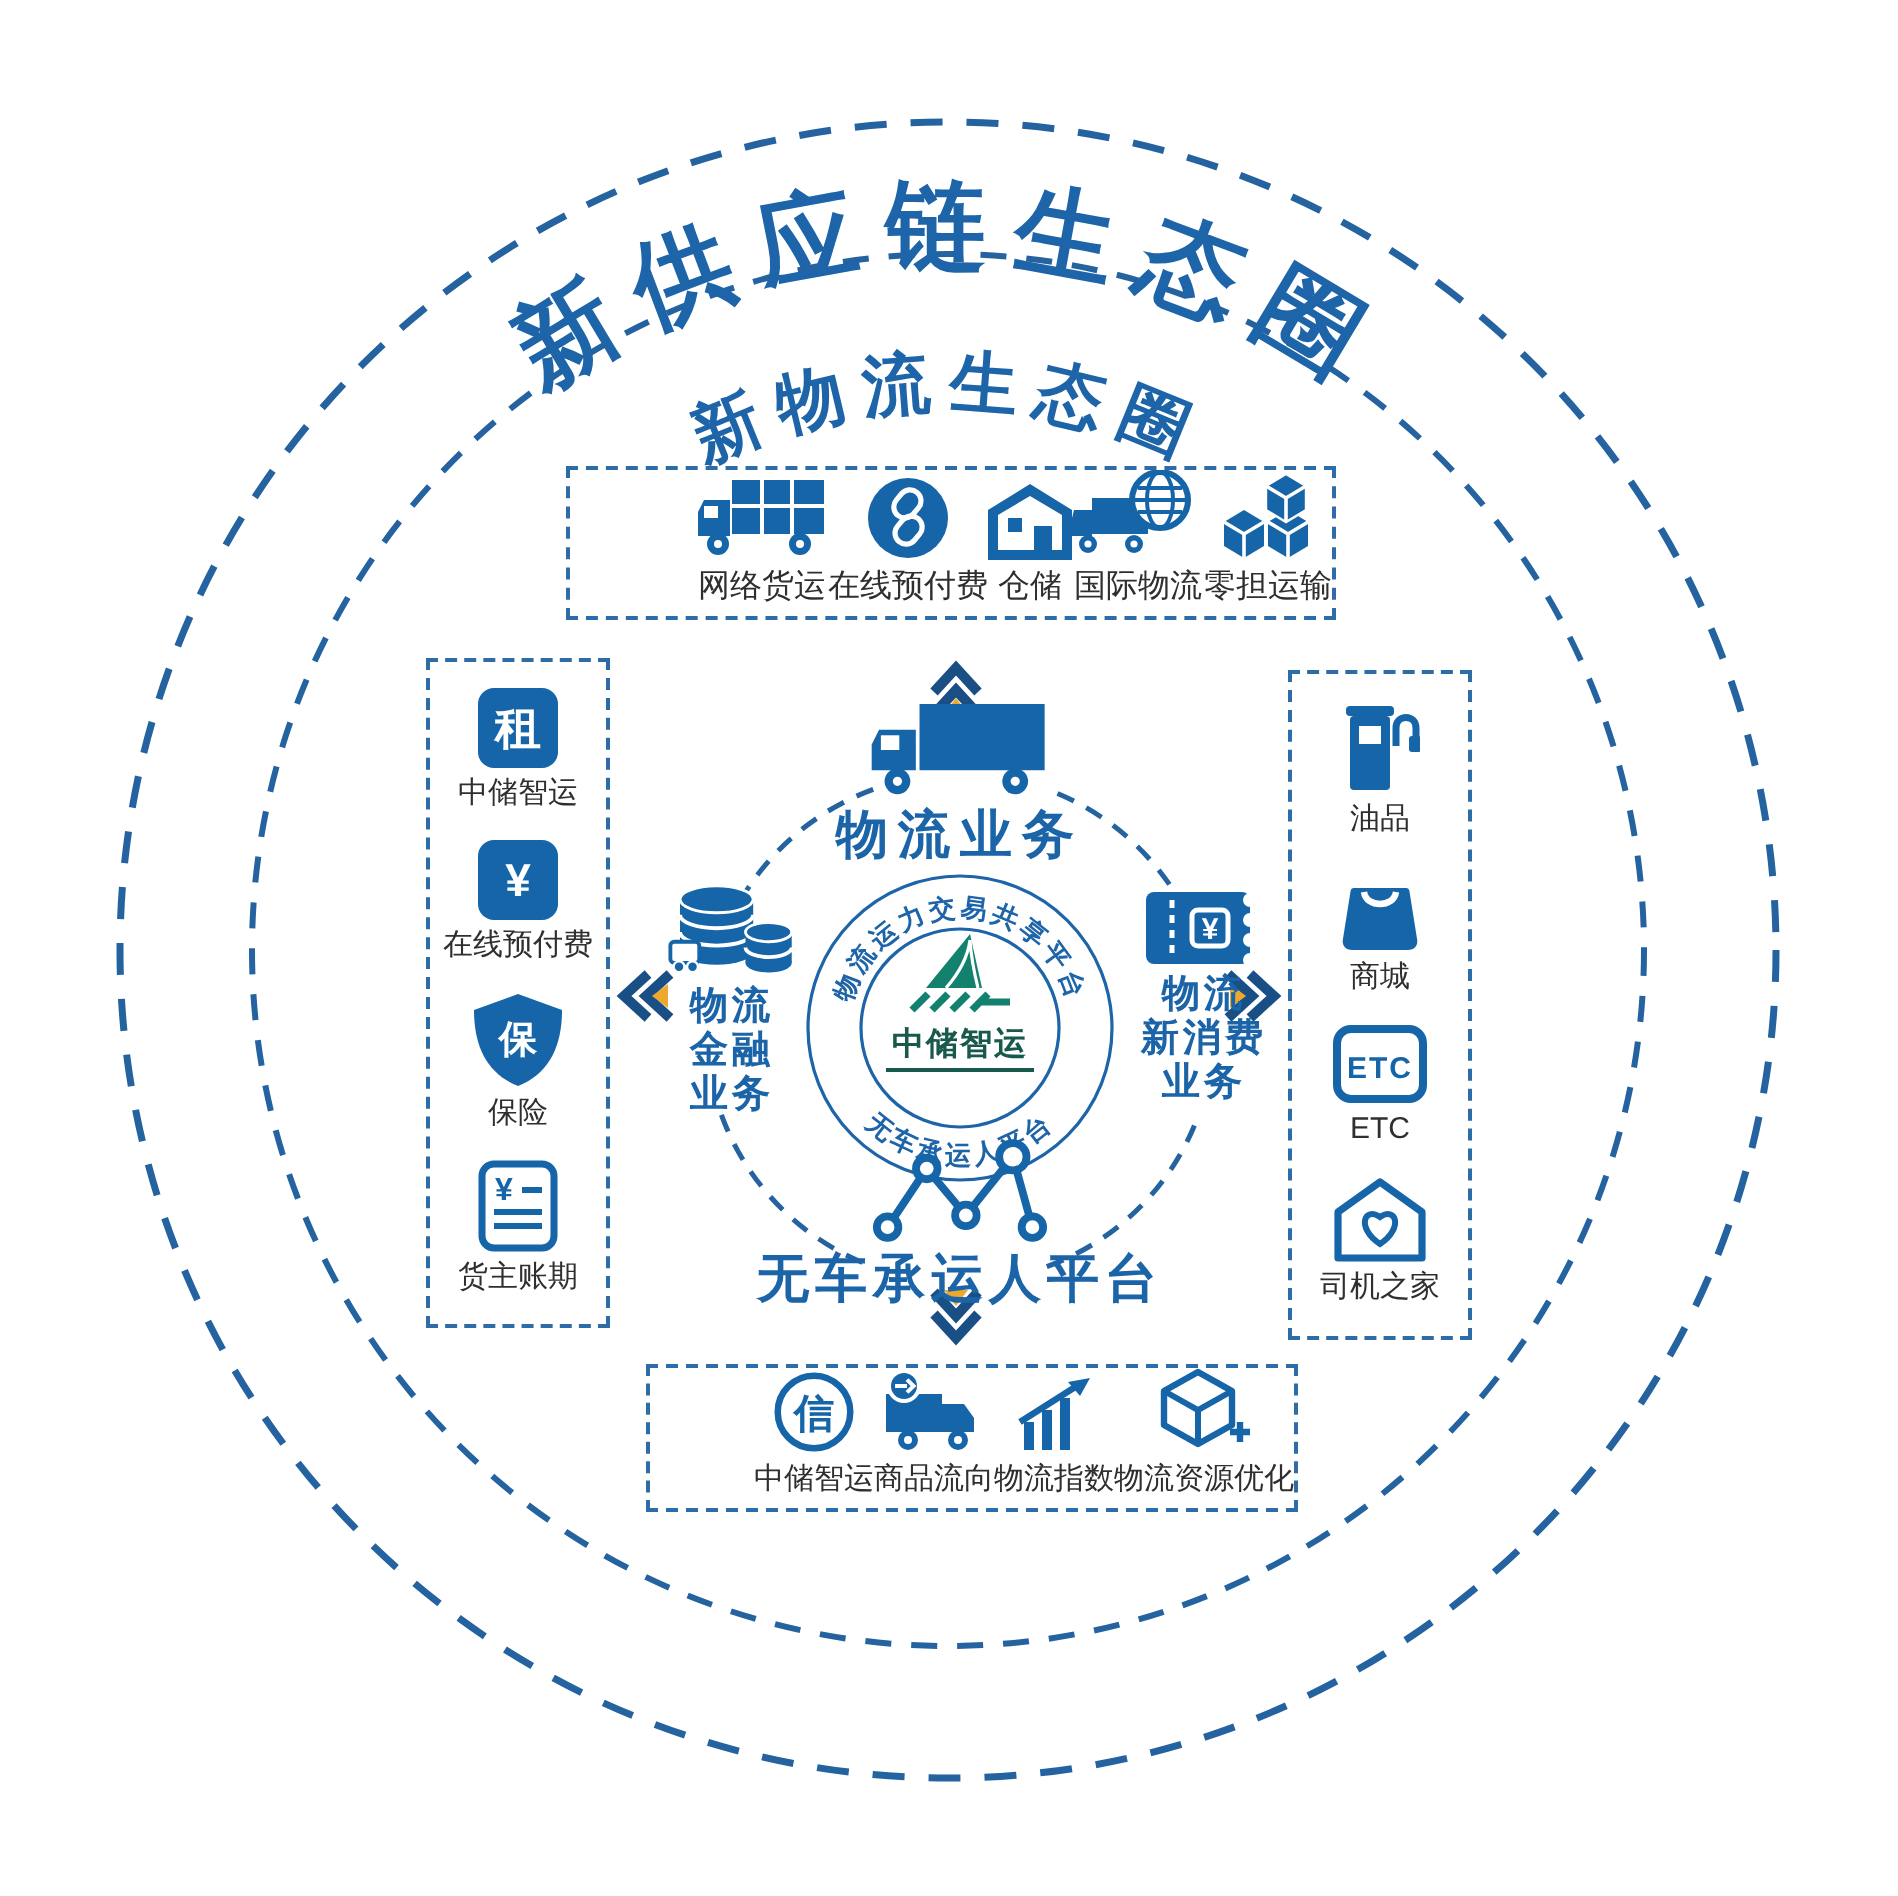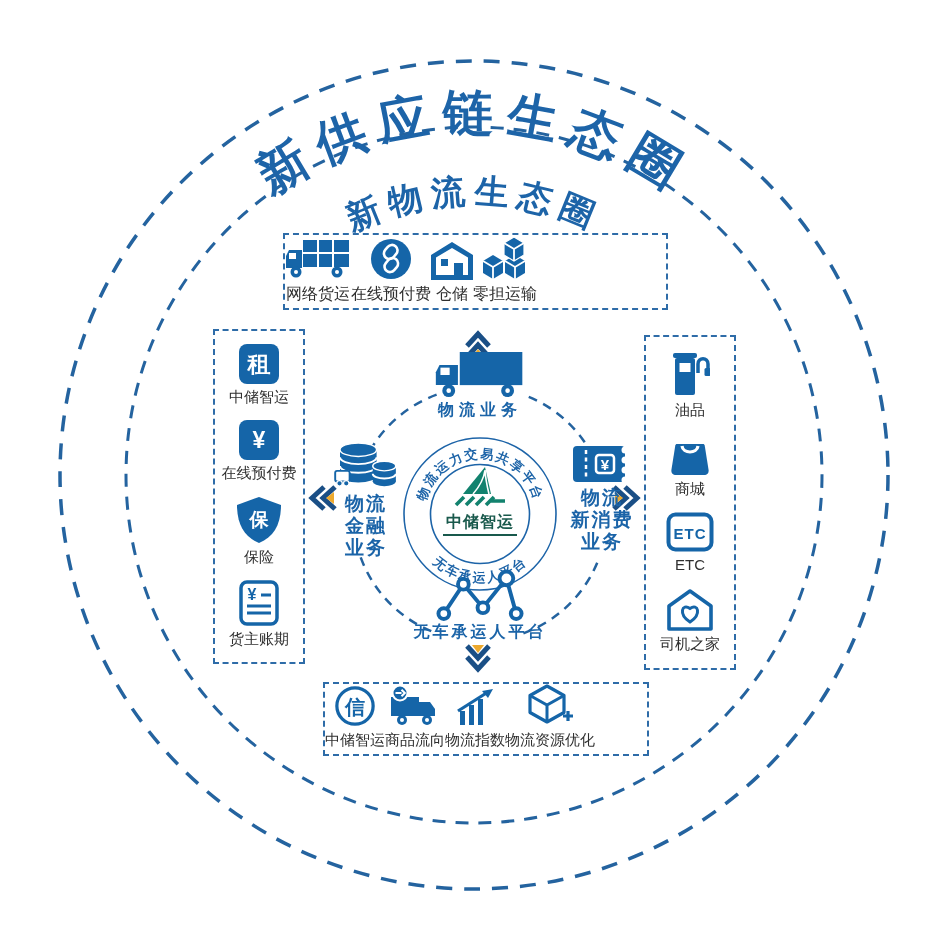--- a/index.html
+++ b/index.html
@@ -1,30 +1,30 @@
 <!DOCTYPE html>
 <html><head>
 <meta charset="utf-8">
 <style>
   html,body{margin:0;padding:0;background:#fff;}
   .stage{position:relative;width:949px;height:948px;background:#fff;overflow:hidden;
          font-family:"Liberation Sans",sans-serif;}
   .stage svg text{font-family:"Liberation Sans",sans-serif;}
   .bg{position:absolute;left:0;top:0;}
   .box{position:absolute;border:2.5px dashed #2e6ca8;box-sizing:border-box;display:flex;}
-  .box-h{flex-direction:row;justify-content:flex-start;align-items:flex-end;padding-bottom:4px;}
+  .box-h{flex-direction:row;justify-content:flex-end;align-items:flex-end;padding-bottom:4px;}
   .box-v{flex-direction:column;justify-content:space-evenly;align-items:center;}
   .item{display:flex;flex-direction:column;align-items:center;justify-content:flex-end;}
   .icn{display:flex;align-items:center;justify-content:center;}
   .ilabel{color:#2f2f2f;font-size:16px;line-height:20px;margin-top:3px;white-space:nowrap;}
   .ilabel.sm{font-size:15px;}
   .sq{width:40px;height:40px;background:#1565a8;border-radius:8px;display:flex;
       align-items:center;justify-content:center;color:#fff;font-weight:bold;font-size:23px;}
   .biz{position:absolute;display:flex;flex-direction:column;align-items:center;text-align:center;}
-  .blabel{color:#1b64a8;font-weight:bold;font-size:16px;letter-spacing:5px;white-space:nowrap;}
+  .blabel{color:#1b64a8;font-weight:bold;font-size:26px;letter-spacing:5px;white-space:nowrap;}
   .blabel.side{font-size:19px;line-height:22px;letter-spacing:2px;}
   .hub{position:absolute;left:428px;top:467px;width:104px;display:flex;flex-direction:column;
        align-items:center;}
   .brand{color:#19594c;font-weight:bold;font-size:16px;letter-spacing:1px;
          border-bottom:2px solid #19594c;padding:1px 3px 1px 3px;margin-top:2px;white-space:nowrap;text-align:center;}
 </style>
 </head>
 <body>
 
 <div class="stage">
@@ -113,20 +113,36 @@
     </div>
     <div class="item">
       <span class="icn">
         <svg width="42" height="40" viewBox="0 0 42 38">
           <path d="M21,0 L42,13 V38 H0 V13 Z M21,6 L37,15.5 V33 H5 V15.5 Z" fill="#1565a8" fill-rule="evenodd"></path>
           <rect x="23" y="21" width="9" height="12" fill="#1565a8"></rect>
           <rect x="10" y="17" width="7" height="7" fill="#1565a8"></rect>
         </svg>
         </span>
       <span class="ilabel">仓储</span>
+    </div>
+    <div class="item">
+      <span class="icn">
+        <svg width="66" height="46" viewBox="0 0 66 46">
+          <rect x="10" y="14" width="28" height="18" fill="#1565a8"></rect>
+          <path d="M1,20 H10 V33 H0 V24 Z" fill="#1565a8"></path>
+          <circle cx="8" cy="37" r="4.5" fill="#1565a8"></circle>
+            <circle cx="8" cy="37" r="1.8" fill="#fff"></circle>
+          <circle cx="31" cy="37" r="4.5" fill="#1565a8"></circle>
+            <circle cx="31" cy="37" r="1.8" fill="#fff"></circle>
+          <circle cx="44" cy="15" r="14" fill="#fff" stroke="#1565a8" stroke-width="3"></circle>
+          <ellipse cx="44" cy="15" rx="6.5" ry="14" fill="none" stroke="#1565a8" stroke-width="2"></ellipse>
+          <path d="M33,9 H55 M30,15 H58 M33,21 H55" stroke="#1565a8" stroke-width="2" fill="none"></path>
+        </svg>
+        </span>
+      <span class="ilabel">国际物流</span>
     </div>
     <div class="item">
       <span class="icn">
         <svg width="46" height="44" viewBox="0 0 46 44">
           <g>
             <path d="M11,18 L21,24 V36 L11,42 L1,36 V24 Z" fill="#1565a8"></path>
             <path d="M1,24 L11,30 L21,24 M11,30 V42" stroke="#fff" stroke-width="1.8" fill="none"></path>
             <path d="M33,18 L43,24 V36 L33,42 L23,36 V24 Z" fill="#1565a8"></path>
             <path d="M23,24 L33,30 L43,24 M33,30 V42" stroke="#fff" stroke-width="1.8" fill="none"></path>
             <path d="M32,0 L42,6 V18 L32,24 L22,18 V6 Z" fill="#1565a8" stroke="#fff" stroke-width="1.2"></path>

